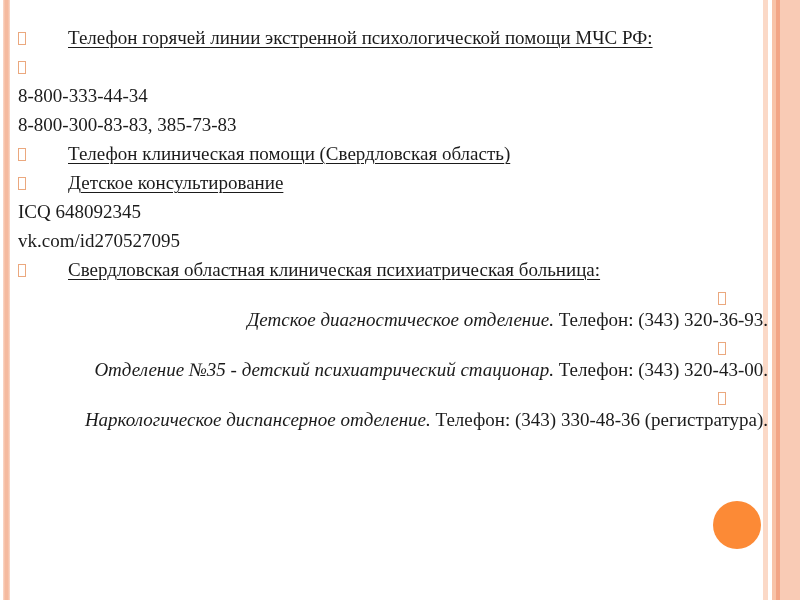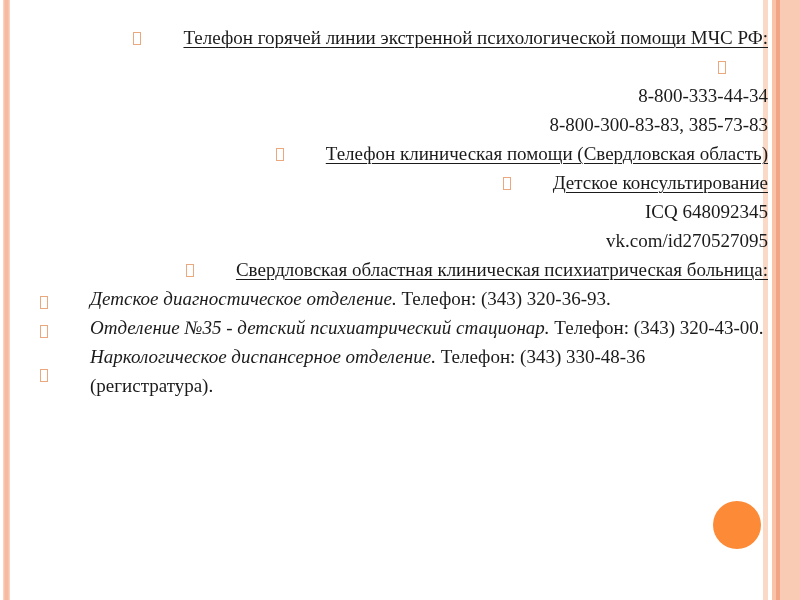--- a/index.html
+++ b/index.html
@@ -43,22 +43,22 @@
   .accent-circle{
     position:absolute;left:713px;top:501px;
     width:48px;height:48px;border-radius:50%;
     background:var(--circle-fill);
   }
   .content{
     position:absolute;left:18px;right:32px;top:23px;
     font-size:19px;line-height:29px;
   }
   .line{min-height:29px;}
-  .line.center{text-align:right;}
-  .line.leftrow{display:flex;align-items:center;}
+  .line.center{text-align:left;}
+  .line.leftrow{display:flex;align-items:flex-end;flex-direction:column;}
   .bullet{
     display:inline-block;
     width:6px;height:11px;
     border:1.5px solid var(--bullet-border);
     margin-right:42px;
     vertical-align:-1px;
     flex:none;
   }
   .leftrow .bullet{margin-left:22px;margin-top:8px;}
   .u{text-decoration:underline;text-decoration-thickness:1px;text-underline-offset:3px;}

